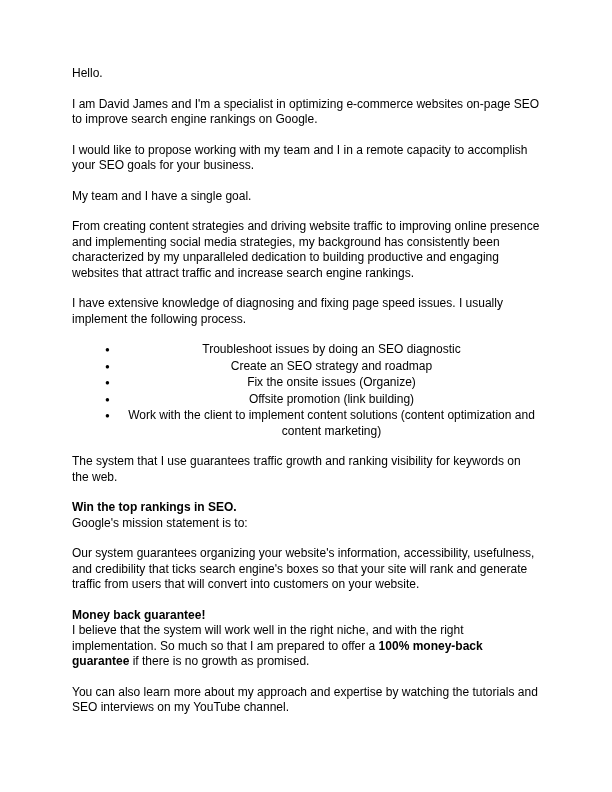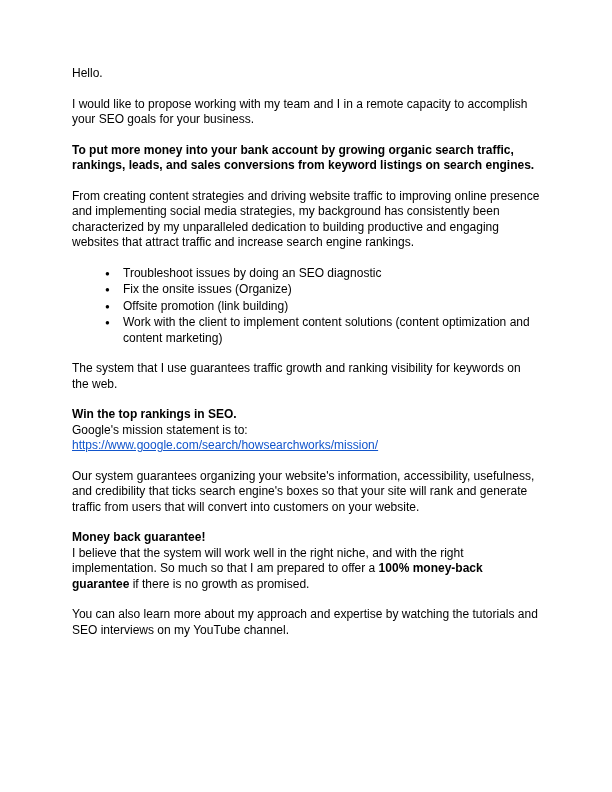--- a/index.html
+++ b/index.html
@@ -22,20 +22,21 @@
   .para { margin-bottom: 15px; }
   .bold { font-weight: bold; }
   ul.bullet-list {
     list-style: none;
     margin: 0 0 15px 0;
     padding-left: 51px;
   }
   ul.bullet-list li {
     position: relative;
     margin-bottom: 1px;
+    text-align: center;
   }
   ul.bullet-list li::before {
     content: "\25CF";
     position: absolute;
     left: -18px;
     top: 0;
     font-size: 8px;
     line-height: 15.5px;
   }
   a.doc-link {
@@ -44,44 +45,44 @@
     cursor: pointer;
   }
 </style>
 </head>
 <body>
 
 <div class="page">
 
   <p class="para">Hello.</p>
 
+  <p class="para">I am David James and I'm a specialist in optimizing e-commerce websites on-page SEO to improve search engine rankings on Google.</p>
 
   <p class="para">I would like to propose working with my team and I in a remote capacity to accomplish your SEO goals for your business.</p>
 
+  <p class="para">My team and I have a single goal.</p>
 
-  <p class="para bold">To put more money into your bank account by growing organic search traffic, rankings, leads, and sales conversions from keyword listings on search engines.</p>
 
   <p class="para">From creating content strategies and driving website traffic to improving online presence and implementing social media strategies, my background has consistently been characterized by my unparalleled dedication to building productive and engaging websites that attract traffic and increase search engine rankings.</p>
 
+  <p class="para">I have extensive knowledge of diagnosing and fixing page speed issues. I usually implement the following process.</p>
 
   <ul class="bullet-list">
     <li>Troubleshoot issues by doing an SEO diagnostic</li>
+    <li>Create an SEO strategy and roadmap</li>
     <li>Fix the onsite issues (Organize)</li>
     <li>Offsite promotion (link building)</li>
     <li>Work with the client to implement content solutions (content optimization and content marketing)</li>
   </ul>
 
   <p class="para">The system that I use guarantees traffic growth and ranking visibility for keywords on the web.</p>
 
   <div class="para">
     <div class="bold">Win the top rankings in SEO.</div>
     <div>Google's mission statement is to:</div>
-    <div>
-      <a class="doc-link" href="#">https://www.google.com/search/howsearchworks/mission/</a>
-    </div>
   </div>
 
   <p class="para">Our system guarantees organizing your website's information, accessibility, usefulness, and credibility that ticks search engine's boxes so that your site will rank and generate traffic from users that will convert into customers on your website.</p>
 
   <div class="para">
     <div class="bold">Money back guarantee!</div>
     <div><span>I believe that the system will work well in the right niche, and with the right implementation. So much so that I am prepared to offer a </span><span class="bold">100% money-back guarantee</span><span> if there is no growth as promised.</span></div>
   </div>
 
   <p class="para">You can also learn more about my approach and expertise by watching the tutorials and SEO interviews on my YouTube channel.</p>

